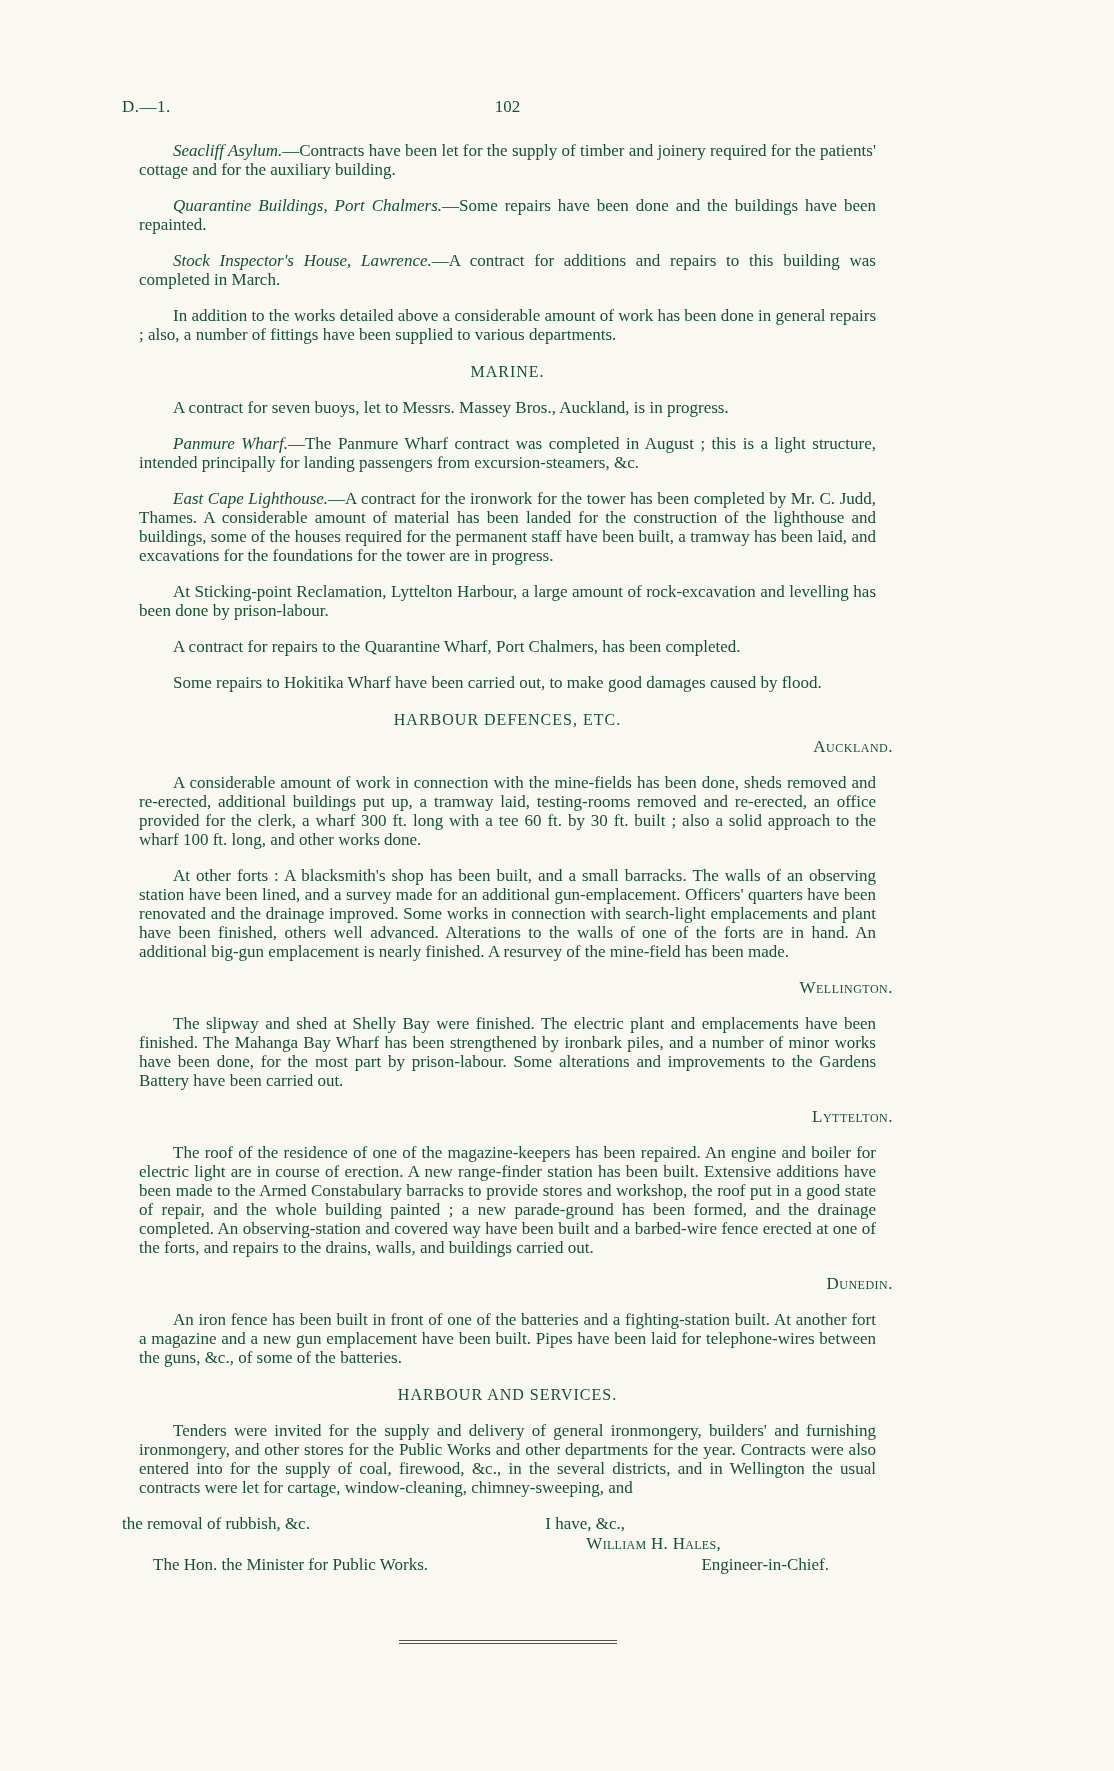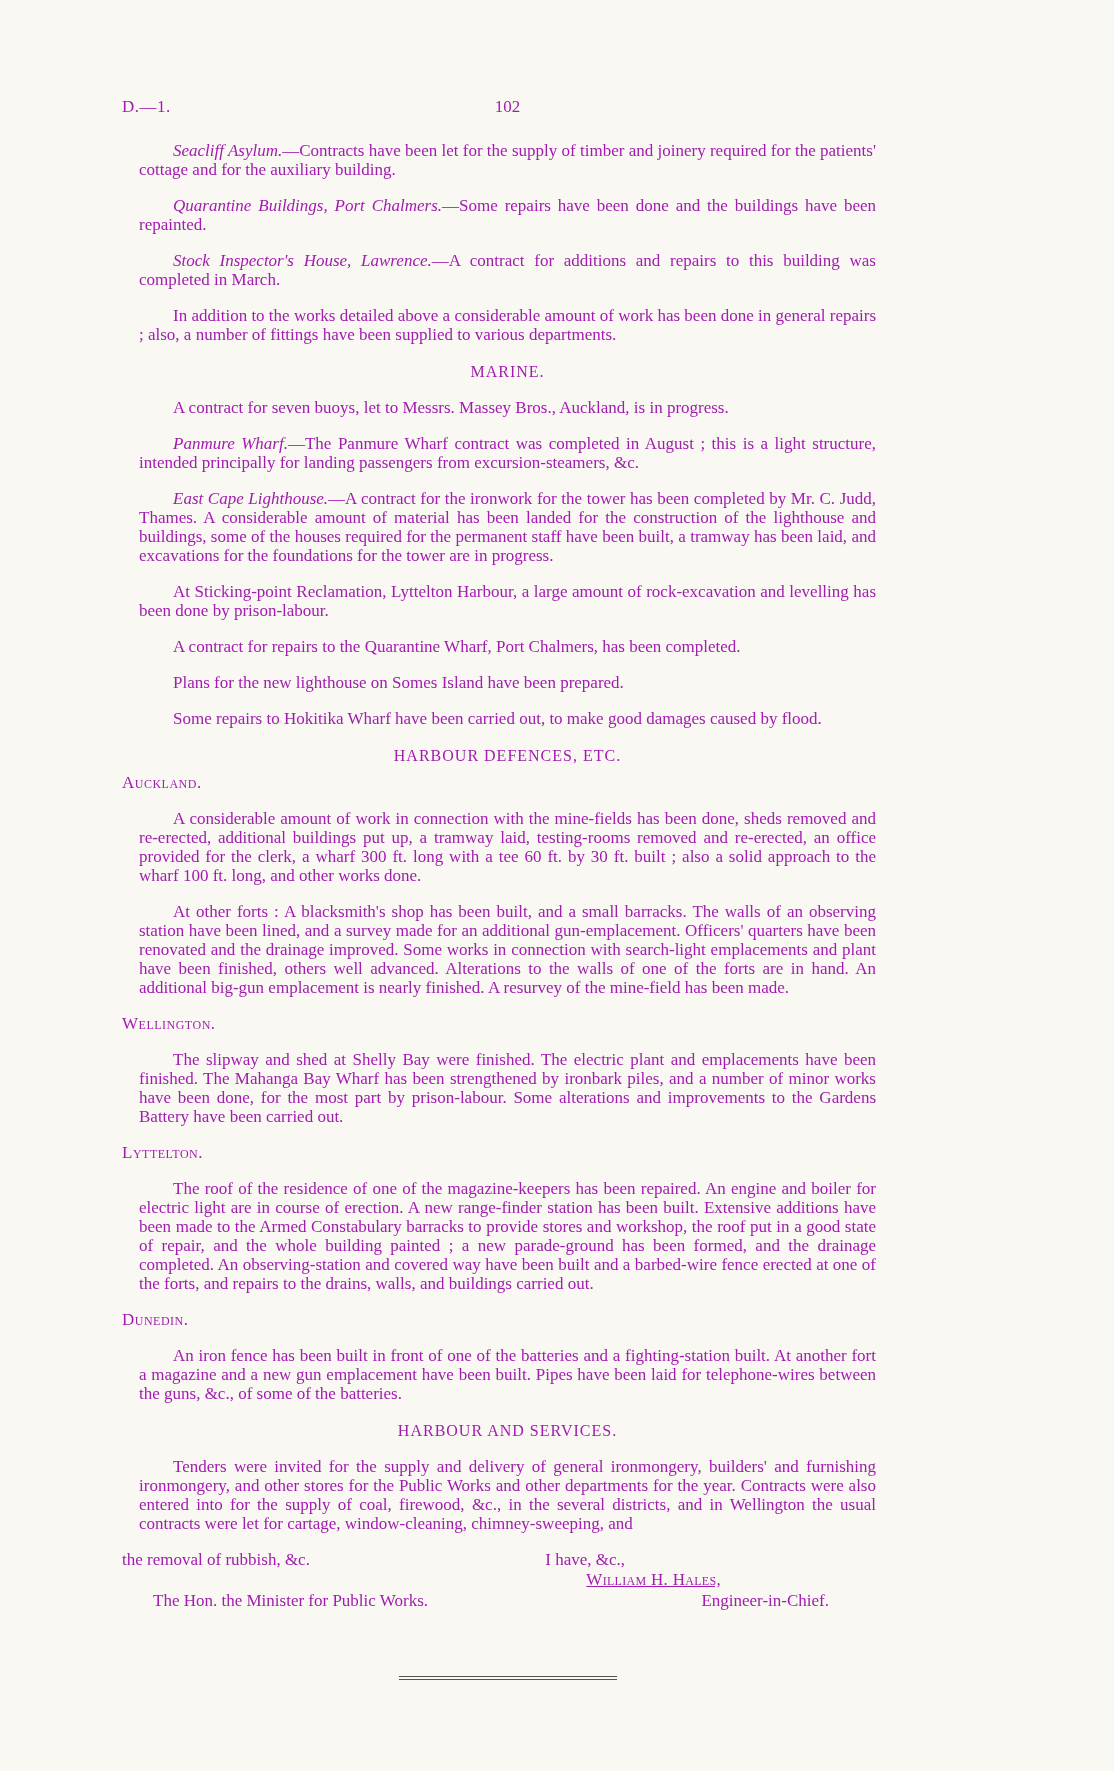--- a/index.html
+++ b/index.html
@@ -10,21 +10,21 @@
   .sheet {
     position: relative;
     width: 1114px;
     height: 1771px;
     background: #f9f8f3;
     box-sizing: border-box;
     padding: 97px 221px 0 122px;
     font-family: "Liberation Serif", "DejaVu Serif", serif;
     font-size: 17px;
     line-height: 19px;
-    color: #a21caf;
+    color: #14532d;
     overflow: hidden;
   }
   .page-header {
     position: relative;
     height: 20px;
     margin-bottom: 24px;
   }
   .doc-ref {
     position: absolute;
     left: 0;
@@ -46,41 +46,40 @@
   .lead {
     font-style: italic;
   }
   .heading {
     text-align: center;
     font-size: 16px;
     letter-spacing: 1px;
     margin: 18px 0 8px 0;
   }
   .subheading {
-    text-align: left;
+    text-align: right;
     font-variant: small-caps;
     letter-spacing: 0.5px;
     margin: 8px 0 6px 0;
   }
   .sig-line1 {
     display: flex;
   }
   .sig-line1 .valediction {
     margin-left: auto;
     margin-right: 268px;
     white-space: nowrap;
   }
   .sig-name {
     font-variant: small-caps;
     width: fit-content;
     margin-left: auto;
     margin-right: 172px;
     margin-top: 1px;
     letter-spacing: 0.3px;
-    text-decoration: underline;
   }
   .sig-row {
     display: flex;
     justify-content: space-between;
     margin-top: 2px;
     gap: 6px;
   }
   .sig-row .addressee {
     padding-left: 31px;
   }
@@ -109,21 +108,20 @@
       <p class="para"><span class="lead">Seacliff Asylum.</span><span>—Contracts have been let for the supply of timber and joinery required for the patients' cottage and for the auxiliary building.</span></p>
       <p class="para"><span class="lead">Quarantine Buildings, Port Chalmers.</span><span>—Some repairs have been done and the buildings have been repainted.</span></p>
       <p class="para"><span class="lead">Stock Inspector's House, Lawrence.</span><span>—A contract for additions and repairs to this building was completed in March.</span></p>
       <p class="para"><span>In addition to the works detailed above a considerable amount of work has been done in general repairs ; also, a number of fittings have been supplied to various departments.</span></p>
       <div class="heading">MARINE.</div>
       <p class="para"><span>A contract for seven buoys, let to Messrs. Massey Bros., Auckland, is in progress.</span></p>
       <p class="para"><span class="lead">Panmure Wharf.</span><span>—The Panmure Wharf contract was completed in August ; this is a light structure, intended principally for landing passengers from excursion-steamers, &amp;c.</span></p>
       <p class="para"><span class="lead">East Cape Lighthouse.</span><span>—A contract for the ironwork for the tower has been completed by Mr. C. Judd, Thames.  A considerable amount of material has been landed for the construction of the lighthouse and buildings, some of the houses required for the permanent staff have been built, a tramway has been laid, and excavations for the foundations for the tower are in progress.</span></p>
       <p class="para"><span>At Sticking-point Reclamation, Lyttelton Harbour, a large amount of rock-excavation and levelling has been done by prison-labour.</span></p>
       <p class="para"><span>A contract for repairs to the Quarantine Wharf, Port Chalmers, has been completed.</span></p>
-      <p class="para"><span>Plans for the new lighthouse on Somes Island have been prepared.</span></p>
       <p class="para"><span>Some repairs to Hokitika Wharf have been carried out, to make good damages caused by flood.</span></p>
       <div class="heading">HARBOUR DEFENCES, ETC.</div>
       <div class="subheading">Auckland.</div>
       <p class="para"><span>A considerable amount of work in connection with the mine-fields has been done, sheds removed and re-erected, additional buildings put up, a tramway laid, testing-rooms removed and re-erected, an office provided for the clerk, a wharf 300 ft. long with a tee 60 ft. by 30 ft. built ; also a solid approach to the wharf 100 ft. long, and other works done.</span></p>
       <p class="para"><span>At other forts : A blacksmith's shop has been built, and a small barracks.  The walls of an observing station have been lined, and a survey made for an additional gun-emplacement.  Officers' quarters have been renovated and the drainage improved.  Some works in connection with search-light emplacements and plant have been finished, others well advanced.  Alterations to the walls of one of the forts are in hand.  An additional big-gun emplacement is nearly finished.  A resurvey of the mine-field has been made.</span></p>
       <div class="subheading">Wellington.</div>
       <p class="para"><span>The slipway and shed at Shelly Bay were finished.  The electric plant and emplacements have been finished.  The Mahanga Bay Wharf has been strengthened by ironbark piles, and a number of minor works have been done, for the most part by prison-labour.  Some alterations and improvements to the Gardens Battery have been carried out.</span></p>
       <div class="subheading">Lyttelton.</div>
       <p class="para"><span>The roof of the residence of one of the magazine-keepers has been repaired.  An engine and boiler for electric light are in course of erection.  A new range-finder station has been built.  Extensive additions have been made to the Armed Constabulary barracks to provide stores and workshop, the roof put in a good state of repair, and the whole building painted ; a new parade-ground has been formed, and the drainage completed.  An observing-station and covered way have been built and a barbed-wire fence erected at one of the forts, and repairs to the drains, walls, and buildings carried out.</span></p>
       <div class="subheading">Dunedin.</div>

